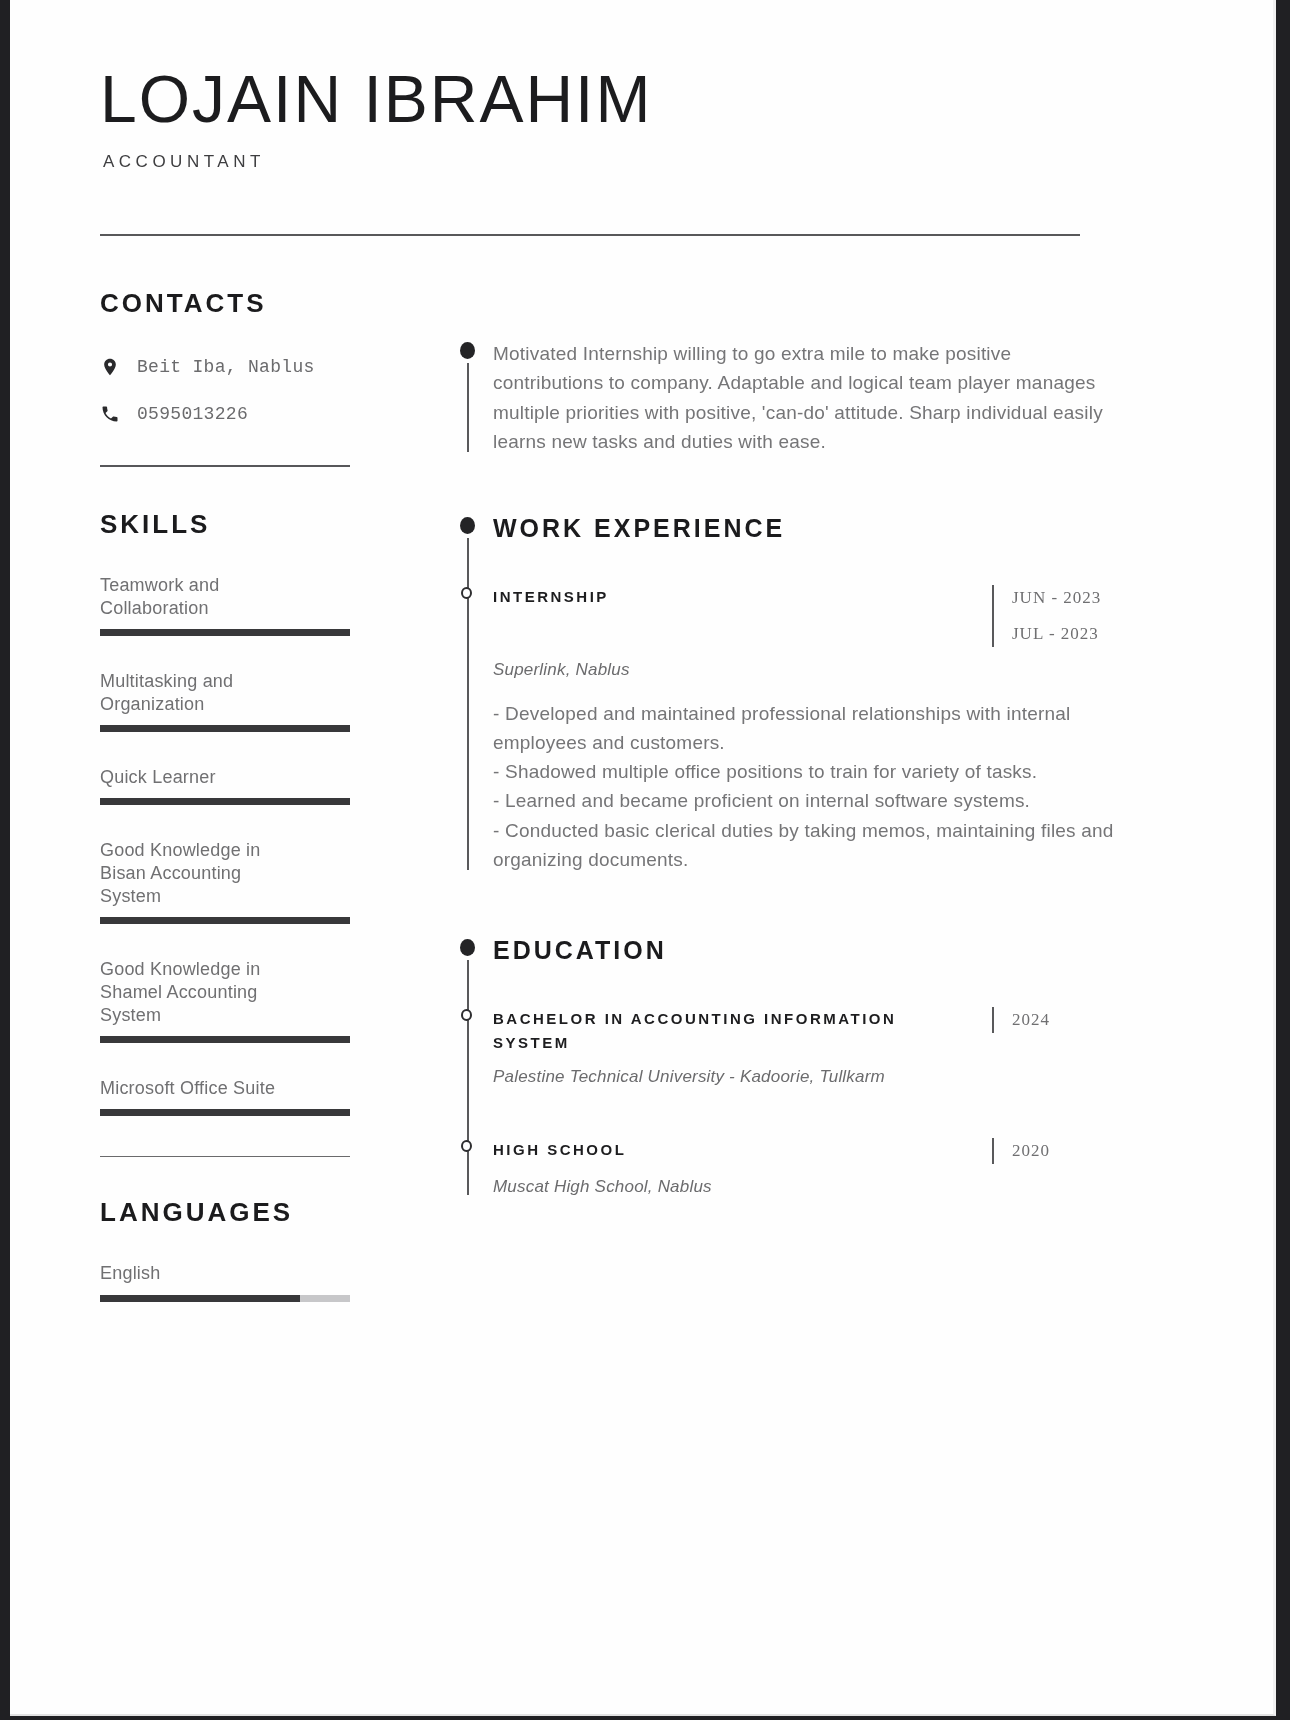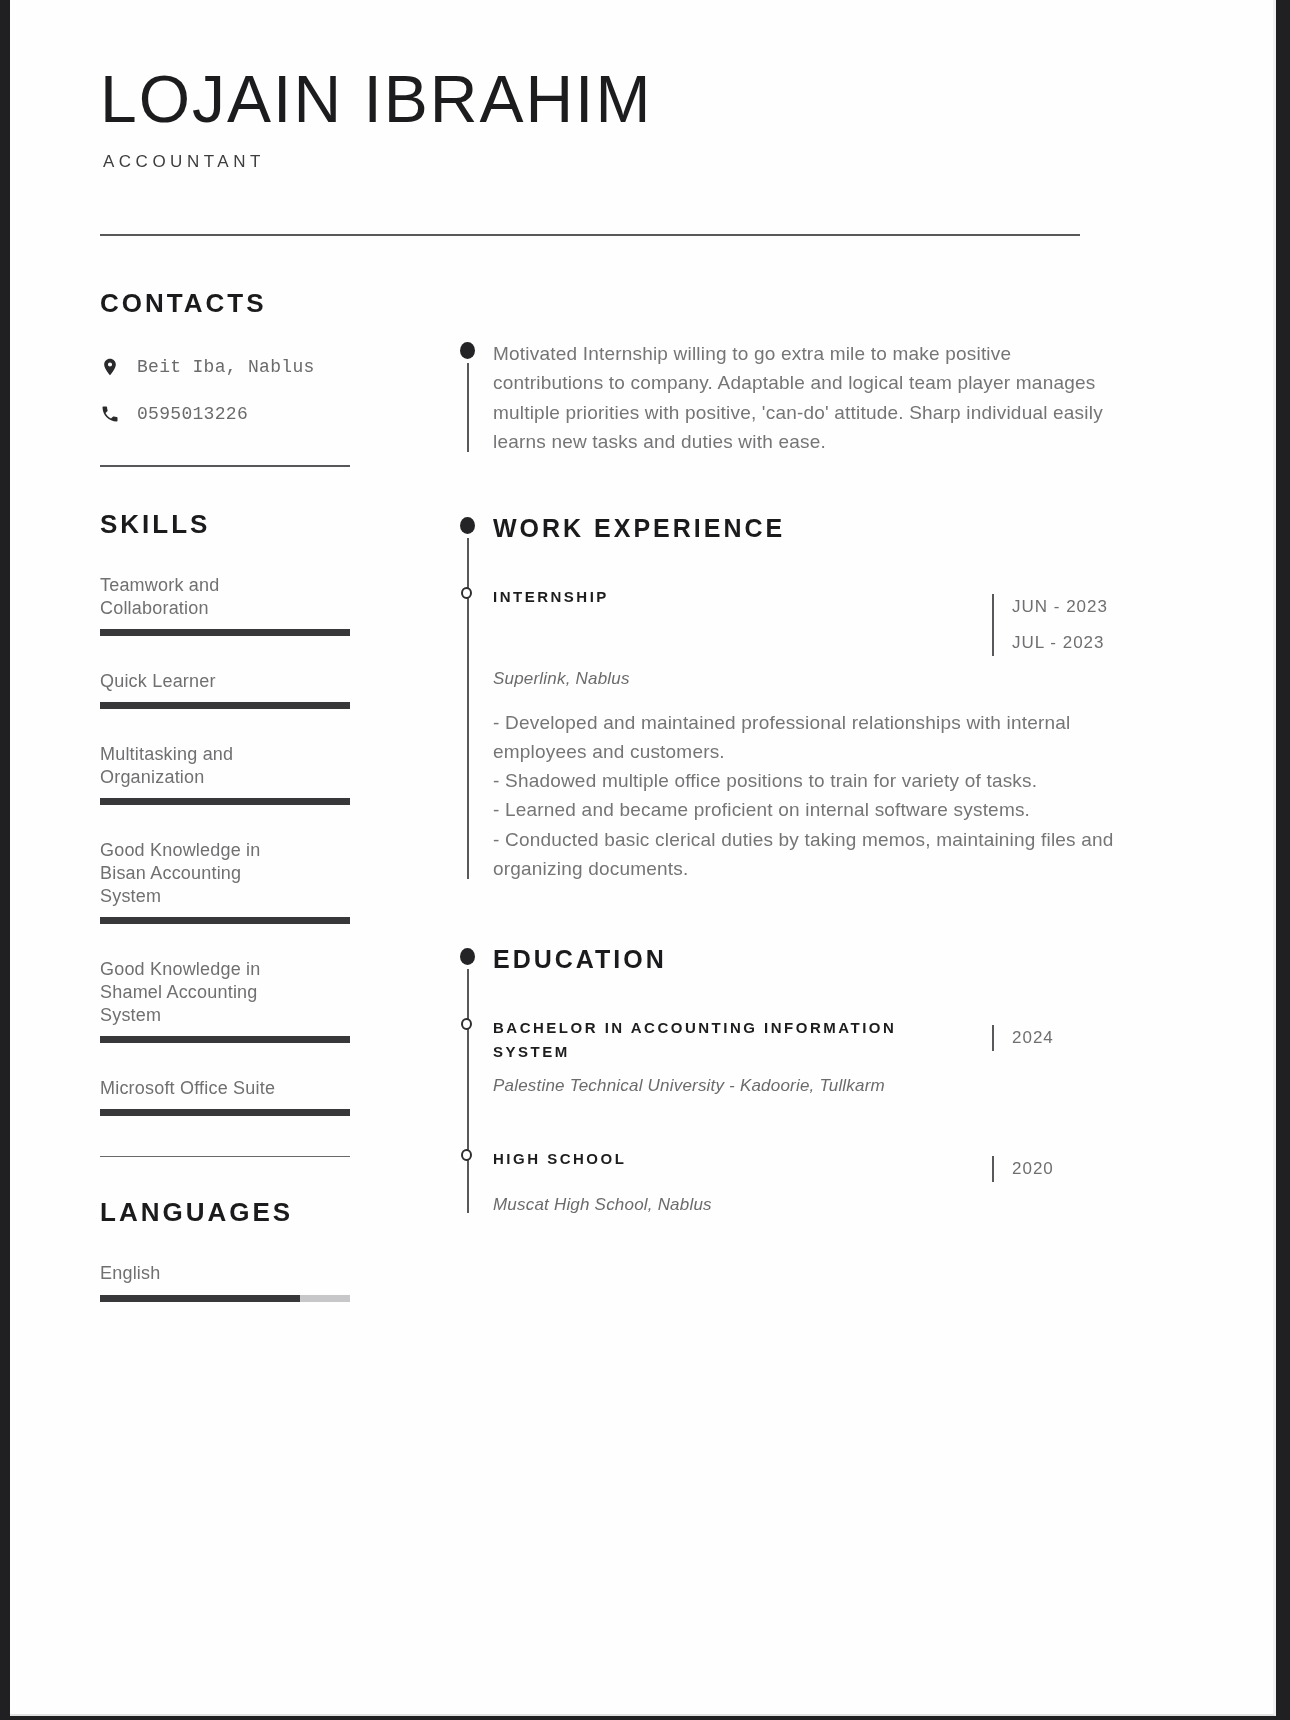--- a/index.html
+++ b/index.html
@@ -49,21 +49,21 @@
   .rdot { position: absolute; left: 0; top: 3px; width: 15px; height: 17px; border-radius: 50%; background: #242426; }
   .rheading { font-size: 25px; font-weight: 600; letter-spacing: 3px; color: #1b1b1d; }
   .about-text { margin-top: 51px; font-size: 19px; line-height: 1.54; color: #757577; width: 625px; letter-spacing: .2px; }
   .sect-gap-work { margin-top: 58px; }
   .sect-gap-edu  { margin-top: 62px; }
 
   .entry { position: relative; margin-top: 42px; }
   .entry .tl-ring { position: absolute; left: -32px; top: 2px; width: 11px; height: 12px; border: 2px solid #2e2e30; border-radius: 50%; background: #fff; }
   .entry-head { display: flex; justify-content: space-between; align-items: flex-start; }
   .entry-title { font-size: 15px; font-weight: 600; letter-spacing: 2.5px; color: #1d1d1f; line-height: 1.58; max-width: 450px; }
-  .entry-dates { flex: none; width: 133px; border-left: 2px solid #59595b; padding: 3px 0 3px 18px; margin-top: 9px; }
+  .entry-dates { flex: none; width: 133px; border-left: 2px solid #59595b; padding: 3px 0 3px 18px; margin-top: 0; font-family: Liberation Serif, serif; }
   .date-line { font-size: 17px; color: #6f6f71; letter-spacing: 1px; margin-bottom: 16px; }
   .date-line:last-child { margin-bottom: 0; }
   .entry-org { margin-top: 10px; font-size: 17px; font-style: italic; color: #6b6b6d; line-height: 1.5; max-width: 450px; letter-spacing: .2px; }
   .entry-bullets { margin-top: 16px; font-size: 19px; color: #757577; line-height: 1.54; width: 625px; letter-spacing: .2px; }
 </style>
 </head>
 <body>
 
 <div class="page">
   <div class="content">
@@ -100,27 +100,27 @@
 
         <div class="side-heading">SKILLS</div>
 
         <div class="bar-item">
           <div class="bar-label">Teamwork and Collaboration</div>
           <div class="bar-track">
               <div class="bar-fill" style="width: 100%;"></div>
             </div>
         </div>
         <div class="bar-item">
+          <div class="bar-label">Multitasking and Organization</div>
+          <div class="bar-track">
+              <div class="bar-fill" style="width: 100%;"></div>
+            </div>
+        </div>
+        <div class="bar-item">
           <div class="bar-label">Quick Learner</div>
-          <div class="bar-track">
-              <div class="bar-fill" style="width: 100%;"></div>
-            </div>
-        </div>
-        <div class="bar-item">
-          <div class="bar-label">Multitasking and Organization</div>
           <div class="bar-track">
               <div class="bar-fill" style="width: 100%;"></div>
             </div>
         </div>
         <div class="bar-item">
           <div class="bar-label">Good Knowledge in Bisan Accounting System</div>
           <div class="bar-track">
               <div class="bar-fill" style="width: 100%;"></div>
             </div>
         </div>

